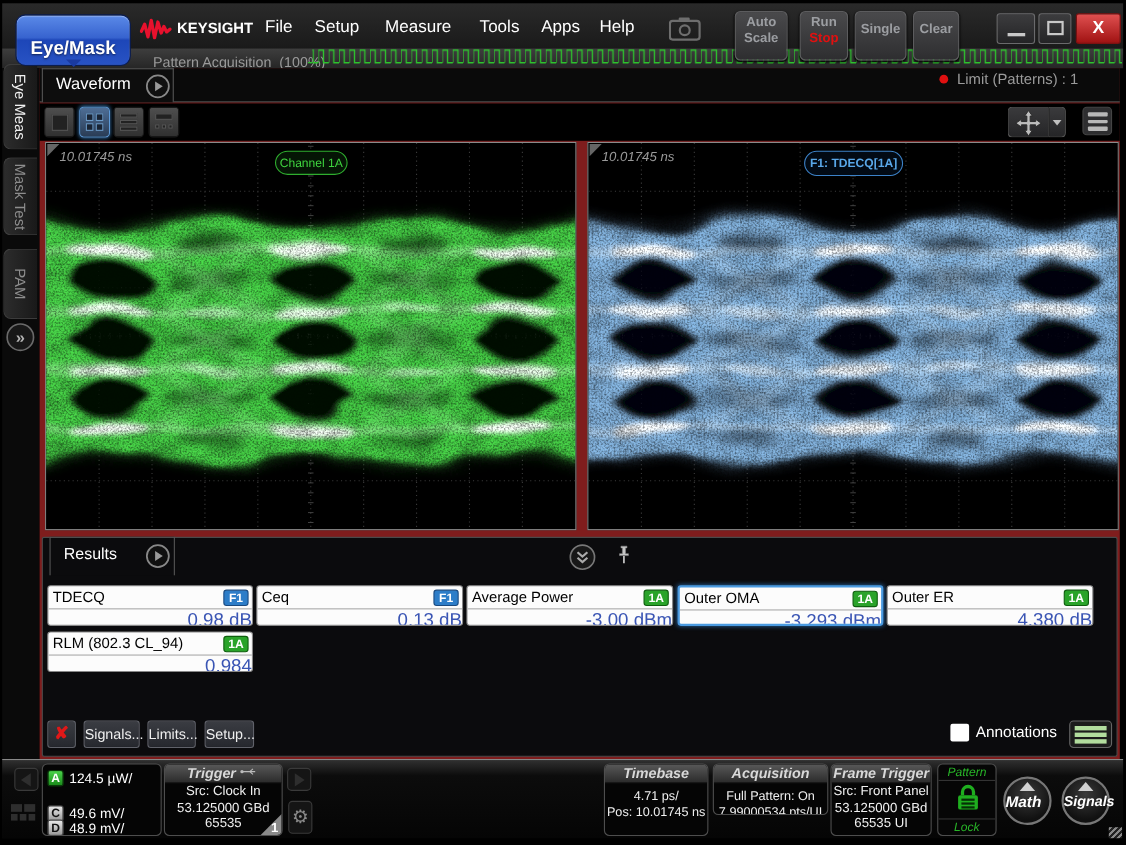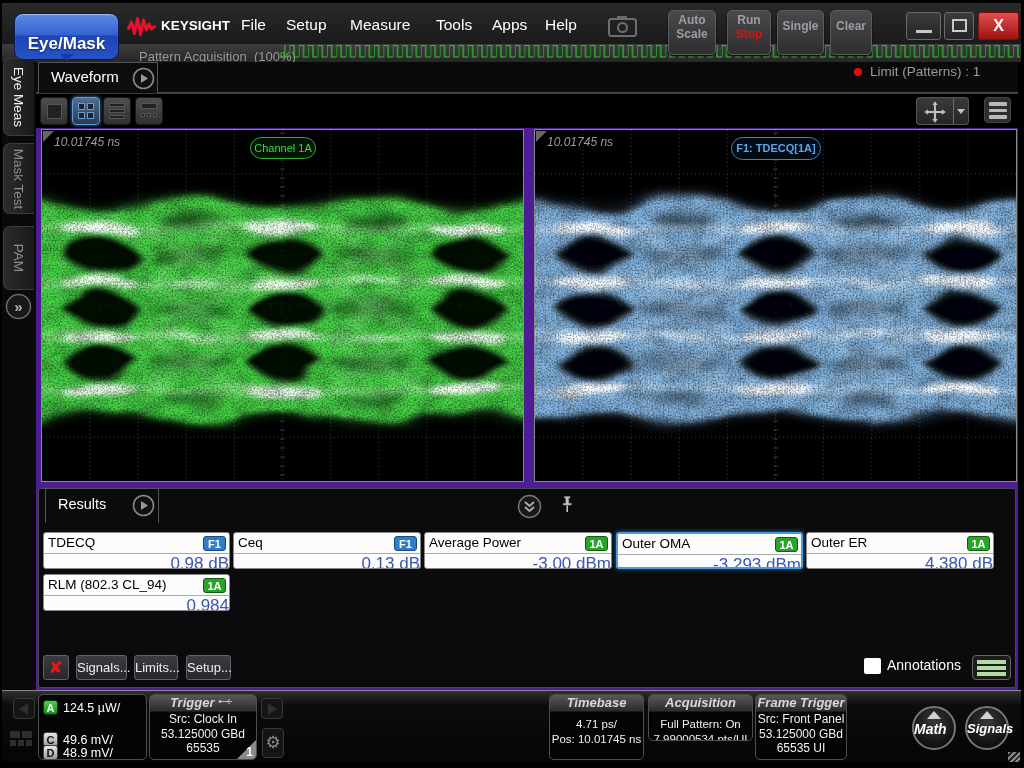--- a/index.html
+++ b/index.html
@@ -14,21 +14,21 @@
 #eyemask .arr { width:0; height:0; border-left:7px solid transparent; border-right:7px solid transparent; border-top:7px solid #1a3aa0; margin:0 auto 0; }
 #klogo { left:161px; top:18px; color:#fff; font-weight:bold; font-size:13.5px; letter-spacing:0; }
 .menu { top:16px; color:#fff; font-size:15.5px; }
 .tbtn { top:10px; height:45px; background:linear-gradient(#4a4a4c,#2e2e30); border:1px solid #5c5c5e; border-radius:5px; color:#9c9ea2; font-weight:bold; font-size:12px; text-align:center; line-height:14px; box-shadow:0 1px 2px #000; }
 .winbtn { top:12px; height:28px; background:linear-gradient(#3c3c3e,#242426); border:1px solid #6a6a6c; border-radius:3px; }
 
 #sidebar { left:2px; top:62px; width:34px; height:700px; background:#0a0a0a; }
 .vtab { left:3px; width:31px; background:linear-gradient(90deg,#2c2c2c,#191919); border:1px solid #3c3c3c; border-right:none; border-radius:7px 0 0 7px; }
 .vtab span { position:absolute; left:7px; top:50%; transform:translateY(-50%); writing-mode:vertical-rl; font-size:13.5px; white-space:nowrap; }
 
-#main { left:36px; top:62px; width:982px; height:628px; background:#4c1d95; }
+#main { left:36px; top:62px; width:982px; height:628px; background:#7f1d1d; }
 #wfrow { left:0; top:0; width:982px; height:31px; background:#0a0a0a; border-bottom:1px solid #4a4a4a; }
 #wftab { left:2px; top:0; width:120px; height:31px; background:#0d0d0d; border:1px solid #555; border-bottom:none; }
 #toolrow { left:0; top:32px; width:982px; height:34px; background:#000; }
 .gbtn { top:3px; width:28px; height:28px; background:linear-gradient(#4e4e4e,#303030); border:1px solid #1a1a1a; border-radius:4px; }
 .gbtn.sel { background:linear-gradient(#4e6e96,#2a3c55); border:1px solid #5e9ad8; box-shadow:0 0 4px #3a7ab8; }
 #panelL { left:5px; top:67px; width:483px; height:353px; background:#000; border:1px solid #8a8a8a; }
 #panelR { left:498px; top:67px; width:483px; height:353px; background:#000; border:1px solid #8a8a8a; }
 
 #results { left:2px; top:426px; width:978px; height:200px; background:#0b0b0d; border:1px solid #4a4a4a; border-radius:2px; }
 #restab { left:6px; top:-1px; width:114px; height:35px; background:#0b0b0d; border:1px solid #555; border-bottom:none; }
@@ -421,20 +421,31 @@
    <div class="ln" style="margin-top:5px;font-size:11.5px">4.71 ps/<br>Pos: 10.01745 ns</div>
  </div>
  <div class="sp" style="left:648px;top:694px;width:105px;height:47px">
    <div class="hd">Acquisition</div>
    <div class="ln" style="margin-top:5px;font-size:11.5px">Full Pattern: On<br>7.99000534 pts/UI</div>
  </div>
  <div class="sp" style="left:755px;top:694px;width:92px;height:66px">
    <div class="hd">Frame Trigger</div>
    <div class="ln">Src: Front Panel<br>53.125000 GBd<br>65535 UI</div>
  </div>
+ <div class="sp" style="left:852px;top:694px;width:54px;height:66px;background:#060606">
+   <div style="color:#28b428;font-style:italic;font-size:11px;text-align:center;border-bottom:1px solid #333;padding:1px 0">Pattern</div>
+   <svg width="24" height="26" style="position:absolute;left:15px;top:17px">
+        <rect x="3" y="11" width="18" height="13" rx="2" fill="#1fae1f"></rect>
+        <path d="M7 11 v-3 a5 5 0 0 1 10 0 v3" stroke="#1fae1f" stroke-width="3" fill="none"></path>
+        <rect x="6" y="14" width="12" height="2" fill="#062f06"></rect>
+        <rect x="6" y="17.5" width="12" height="2" fill="#062f06"></rect>
+        <rect x="6" y="21" width="12" height="2" fill="#062f06"></rect>
+      </svg>
+   <div style="position:absolute;bottom:0;width:100%;color:#28b428;font-style:italic;font-size:11px;text-align:center;border-top:1px solid #333;padding:1px 0">Lock</div>
+ </div>
  <div class="circ" style="left:912px;top:706px">
       <div style="width:0;height:0;border-left:7px solid transparent;border-right:7px solid transparent;border-bottom:8px solid #d0d0d0;margin:3px auto 2px"></div>
       <div style="font-size:14px">Math</div>
     </div>
  <div class="circ" style="left:965px;top:706px">
       <div style="width:0;height:0;border-left:7px solid transparent;border-right:7px solid transparent;border-bottom:8px solid #d0d0d0;margin:3px auto 2px"></div>
       <div style="font-size:13px">Signals</div>
     </div>
  <div class="abs" style="left:1008px;top:752px;width:12px;height:10px;background:repeating-linear-gradient(135deg,#888 0 2px,#222 2px 4px)"></div>
 

